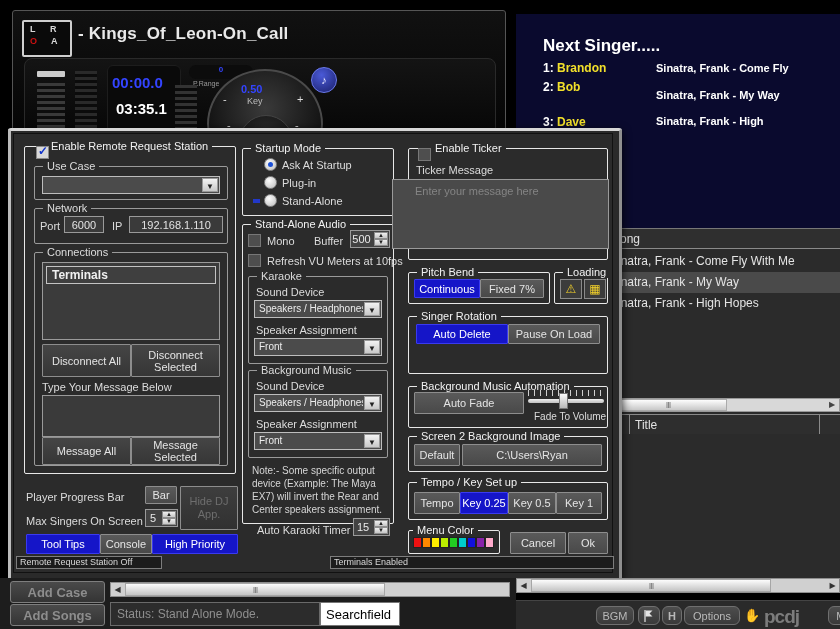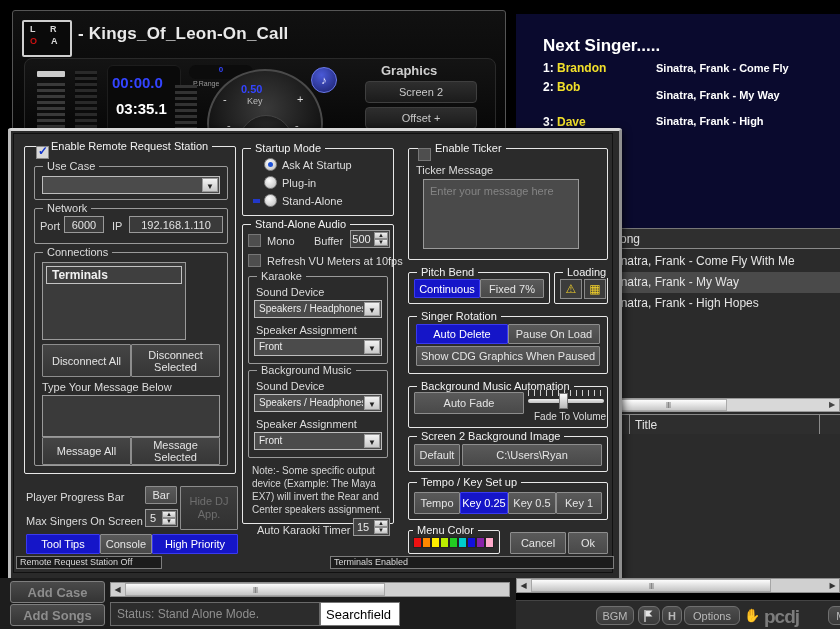--- a/index.html
+++ b/index.html
@@ -225,25 +225,20 @@
         <div class="keyl">Key</div>
         <div class="mi">-</div>
         <div class="pl">+</div>
         <div class="mi2">-</div>
         <div class="pl2">-</div>
         <div class="center">
           <div class="ico">▶❙❙</div>
         </div>
       </div>
       <div class="noteBtn">♪</div>
-      <div class="gfx">
-        <div class="hd">Graphics</div>
-        <div class="gfxbtn" style="top:18px">Screen 2</div>
-        <div class="gfxbtn" style="top:44px">Offset +</div>
-      </div>
     </div>
   </div>
 
   <div class="nextsinger">
     <div class="nsTitle">Next Singer.....</div>
     <div class="nsRow" style="top:47px">
       <span class="nsNum">1:</span>
       <span class="nsName">Brandon</span>
     </div>
     <div class="nsSong" style="top:48px">Sinatra, Frank -  Come Fly</div>
@@ -297,21 +292,21 @@
       <div class="lg">Network</div>
     </div>
     <div class="lbl" style="left:26px;top:86px">Port</div>
     <div class="txtbox" style="left:50px;top:82px;width:40px;height:17px;display:flex;align-items:center;justify-content:center">6000</div>
     <div class="lbl" style="left:98px;top:86px">IP</div>
     <div class="txtbox" style="left:115px;top:82px;width:94px;height:17px;display:flex;align-items:center;justify-content:center">192.168.1.110</div>
 
     <div class="gb" style="left:20px;top:118px;width:194px;height:214px">
       <div class="lg">Connections</div>
     </div>
-    <div class="listbox" style="left:28px;top:128px;width:144px;height:78px">
+    <div class="listbox" style="left:28px;top:128px;width:178px;height:78px">
       <div class="colhdr">Terminals</div>
     </div>
     <div class="btn" style="left:117px;top:210px;width:89px;height:33px;white-space:pre-line;line-height:12px">Disconnect
 Selected</div>
     <div class="btn" style="left:28px;top:210px;width:89px;height:33px">Disconnect All</div>
     <div class="lbl" style="left:28px;top:247px">Type Your Message Below</div>
     <div class="txtbox" style="left:28px;top:261px;width:178px;height:42px"></div>
     <div class="btn" style="left:28px;top:303px;width:89px;height:28px">Message All</div>
     <div class="btn" style="left:117px;top:303px;width:89px;height:28px">Message Selected</div>
 
@@ -387,40 +382,39 @@
       <div class="v">15</div>
       <div class="up">▲</div>
       <div class="dn">▼</div>
     </div>
 
     <div class="gb gbw" style="left:394px;top:14px;width:200px;height:112px">
       <div class="lg" style="left:22px">Enable Ticker</div>
     </div>
     <div class="chk dark" style="left:404px;top:14px"></div>
     <div class="lbl" style="left:402px;top:30px">Ticker Message</div>
-    <div class="txtbox light" style="left:409px;top:45px;width:156px;height:70px;padding:5px 0 0 6px;color:#848484">Enter your message here</div>
+    <div class="txtbox light" style="left:378px;top:45px;width:217px;height:70px;padding:5px 0 0 22px;color:#848484">Enter your message here</div>
 
     <div class="gb gbw" style="left:394px;top:138px;width:142px;height:32px">
       <div class="lg">Pitch Bend</div>
     </div>
     <div class="btn blue" style="left:400px;top:145px;width:66px;height:19px">Continuous</div>
     <div class="btn light" style="left:466px;top:145px;width:64px;height:19px">Fixed 7%</div>
 
     <div class="gb gbw" style="left:540px;top:138px;width:54px;height:32px">
       <div class="lg">Loading</div>
     </div>
     <div class="warnIcon" style="left:546px;top:145px">⚠</div>
     <div class="warnIcon" style="left:570px;top:145px">▦</div>
 
     <div class="gb gbw" style="left:394px;top:182px;width:200px;height:58px">
       <div class="lg">Singer Rotation</div>
     </div>
     <div class="btn blue" style="left:402px;top:190px;width:92px;height:20px">Auto Delete</div>
     <div class="btn light" style="left:494px;top:190px;width:92px;height:20px">Pause On Load</div>
-    <div class="btn light" style="left:402px;top:212px;width:184px;height:20px">Show CDG Graphics When Paused</div>
 
     <div class="gb gbw" style="left:394px;top:252px;width:200px;height:42px">
       <div class="lg">Background Music Automation</div>
     </div>
     <div class="btn light" style="left:400px;top:258px;width:110px;height:22px">Auto Fade</div>
     <div class="slider-wrap" style="left:514px;top:256px;width:76px;height:20px">
       <div class="slider-ticks"></div>
       <div class="slider-track"></div>
       <div class="slider-thumb" id="fadeThumb" style="left: 31.36px;"></div>
     </div>

